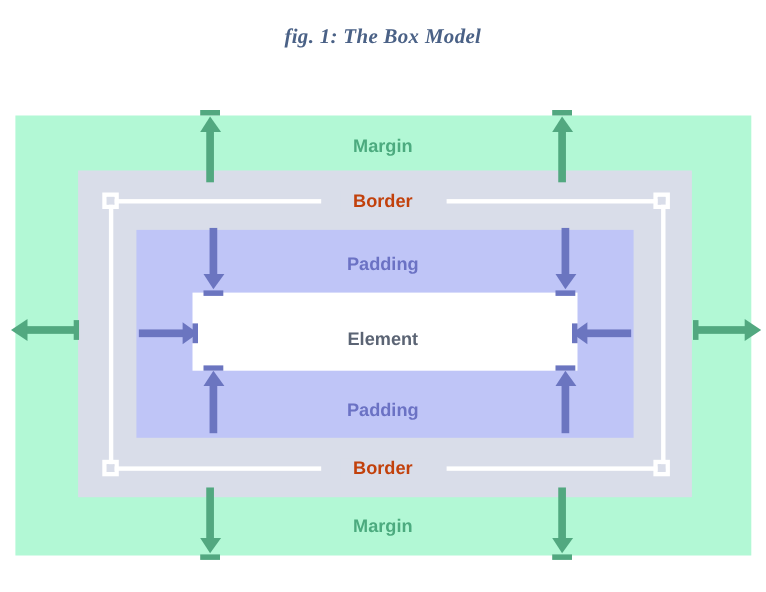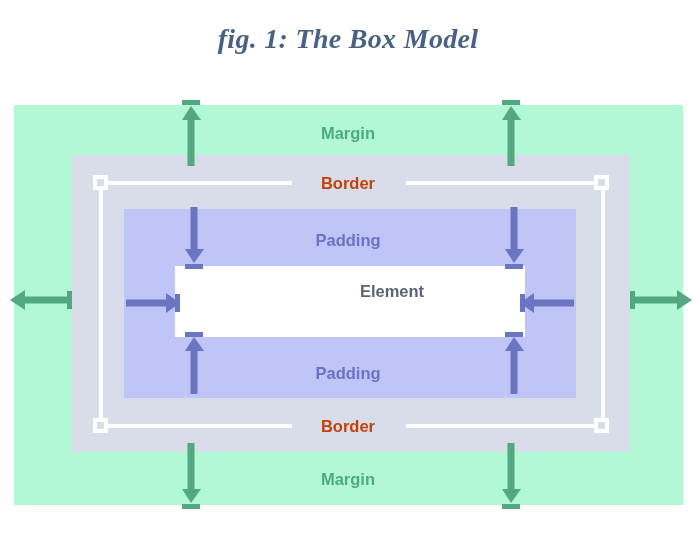--- a/index.html
+++ b/index.html
@@ -19,21 +19,21 @@
   
   #figure-title {
     position: absolute;
     left: 0;
     top: 23px;
     width: 696px;
     text-align: center;
     font-family: "Liberation Serif", serif;
     font-style: italic;
     font-weight: bold;
-    font-size: 28px;
+    font-size: 19px;
     letter-spacing: 0.3px;
     color: #4a6186;
     white-space: nowrap;
   }
 
   
   #box-model-diagram {
     position: absolute;
     left: 0;
     top: 0;
@@ -81,21 +81,21 @@
   .label-border  { color: #c2410c; }
   .label-padding { color: #6b72c4; }
   .label-element { color: #5b6474; }
 
   #label-margin-top    { left: 348px; top: 124px; }
   #label-margin-bottom { left: 348px; top: 470px; }
   #label-border-top    { left: 348px; top: 174px; background:#d9dde9; padding:0 11px; transform:translateX(-50%); }
   #label-border-bottom { left: 348px; top: 417px; background:#d9dde9; padding:0 11px; transform:translateX(-50%); }
   #label-padding-top   { left: 348px; top: 231px; }
   #label-padding-bottom{ left: 348px; top: 364px; }
-  #label-element       { left: 348px; top: 282px; margin-left: 44px; }
+  #label-element       { left: 348px; top: 300px; }
 
   
   .guide-h {
     position: absolute;
     height: 4px;
     background: #ffffff;
   }
   .guide-v {
     position: absolute;
     width: 4px;

